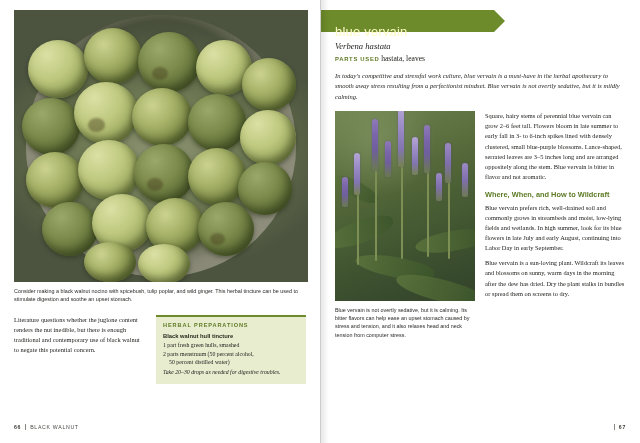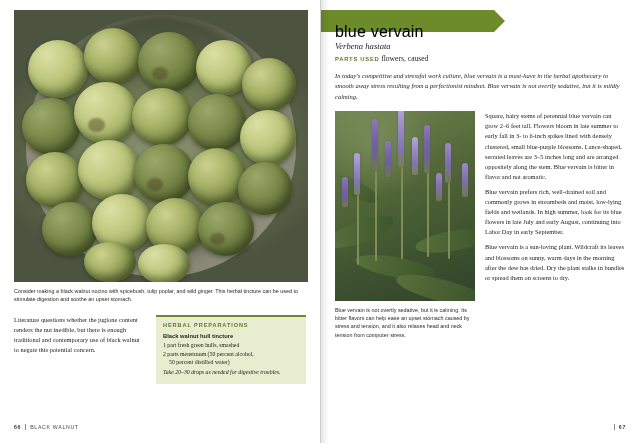--- a/index.html
+++ b/index.html
@@ -186,22 +186,22 @@
     content: "";
     position: absolute;
     right: -11px;
     top: 0;
     border-top: 11px solid transparent;
     border-bottom: 11px solid transparent;
     border-left: 11px solid #6d8b2a;
   }
   .title-banner .h1 {
     font-family: "Liberation Sans", sans-serif;
-    font-size: 16px;
-    color: #000000;
+    font-size: 13px;
+    color: #fef9c3;
     font-weight: normal;
     letter-spacing: 0.2px;
     margin-top: 21px;
   }
   .latin {
     font-style: italic;
     font-size: 8.6px;
     color: #232320;
     margin-top: 9px;
   }
@@ -374,21 +374,21 @@
   <div class="page page-right">
 
     <div class="title-banner">
       <div class="h1">blue vervain</div>
     </div>
 
     <div class="latin">Verbena hastata</div>
 
     <div class="parts-row">
       <span class="parts-label">PARTS USED</span>
-      <span class="parts-value">flowers, caused</span>
+      <span class="parts-value">hastata, leaves</span>
     </div>
 
     <div class="intro">In today's competitive and stressful work culture, blue vervain is a must-have in the herbal apothecary to smooth away stress resulting from a perfectionist mindset. Blue vervain is not overtly sedative, but it is mildly calming.</div>
 
     <div class="two-col">
 
       <div class="col-photo">
         <div class="vervain-photo">
           <div class="vv-bg"></div>
 
@@ -414,20 +414,21 @@
           <div class="vv-spike pale" style="left:77px;  top:26px;  height:38px;"></div>
           <div class="vv-spike short" style="left:101px; top:62px;  height:28px;"></div>
           <div class="vv-spike" style="left:7px;   top:66px;  height:30px;"></div>
         </div>
         <div class="vv-caption">Blue vervain is not overtly sedative, but it is calming. Its bitter flavors can help ease an upset stomach caused by stress and tension, and it also relaxes head and neck tension from computer stress.</div>
       </div>
 
       <div class="col-text">
         <div class="body-p">Square, hairy stems of perennial blue vervain can grow 2–6 feet tall. Flowers bloom in late summer to early fall in 3- to 6-inch spikes lined with densely clustered, small blue-purple blossoms. Lance-shaped, serrated leaves are 3–5 inches long and are arranged oppositely along the stem. Blue vervain is bitter in flavor and not aromatic.</div>
 
+        <div class="h2 spaced">Where, When, and How to Wildcraft</div>
         <div class="body-p">Blue vervain prefers rich, well-drained soil and commonly grows in streambeds and moist, low-lying fields and wetlands. In high summer, look for its blue flowers in late July and early August, continuing into Labor Day in early September.</div>
 
         <div class="body-p">Blue vervain is a sun-loving plant. Wildcraft its leaves and blossoms on sunny, warm days in the morning after the dew has dried. Dry the plant stalks in bundles or spread them on screens to dry.</div>
       </div>
     </div>
 
     <div class="footer footer-right">
       <span class="folio-rule"></span><span class="folio-num">67</span>
     </div>
   </div>

